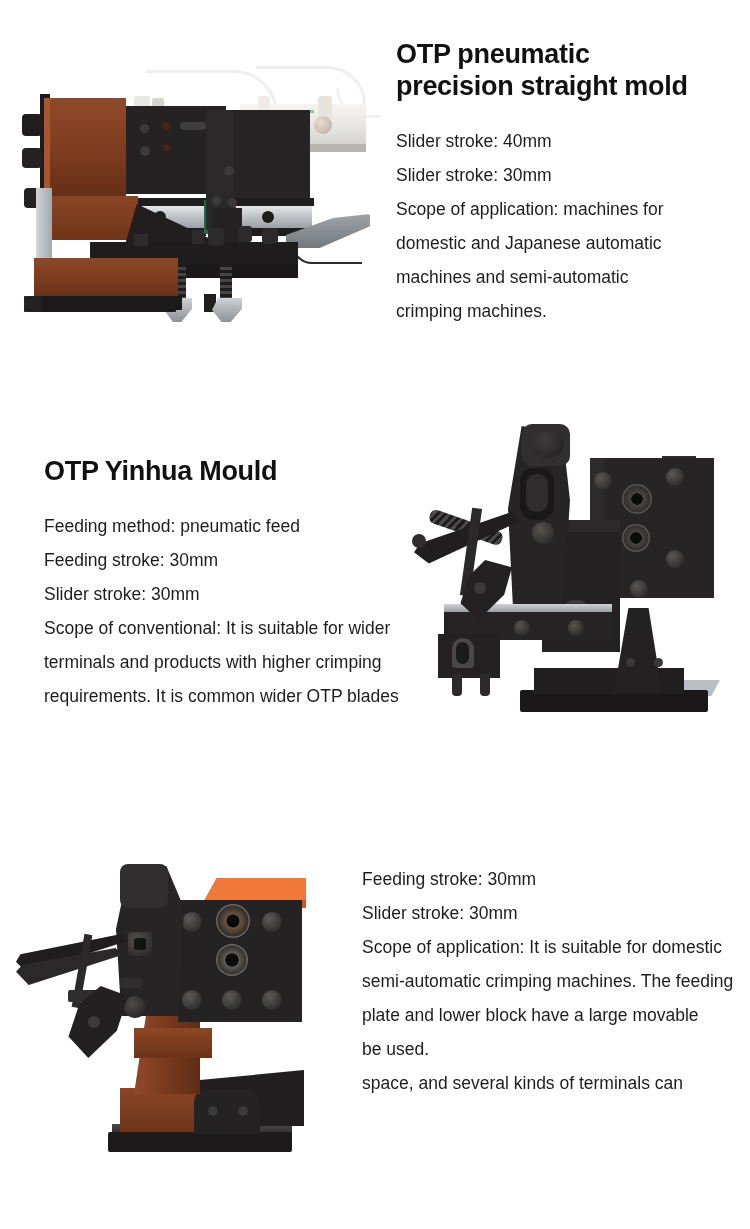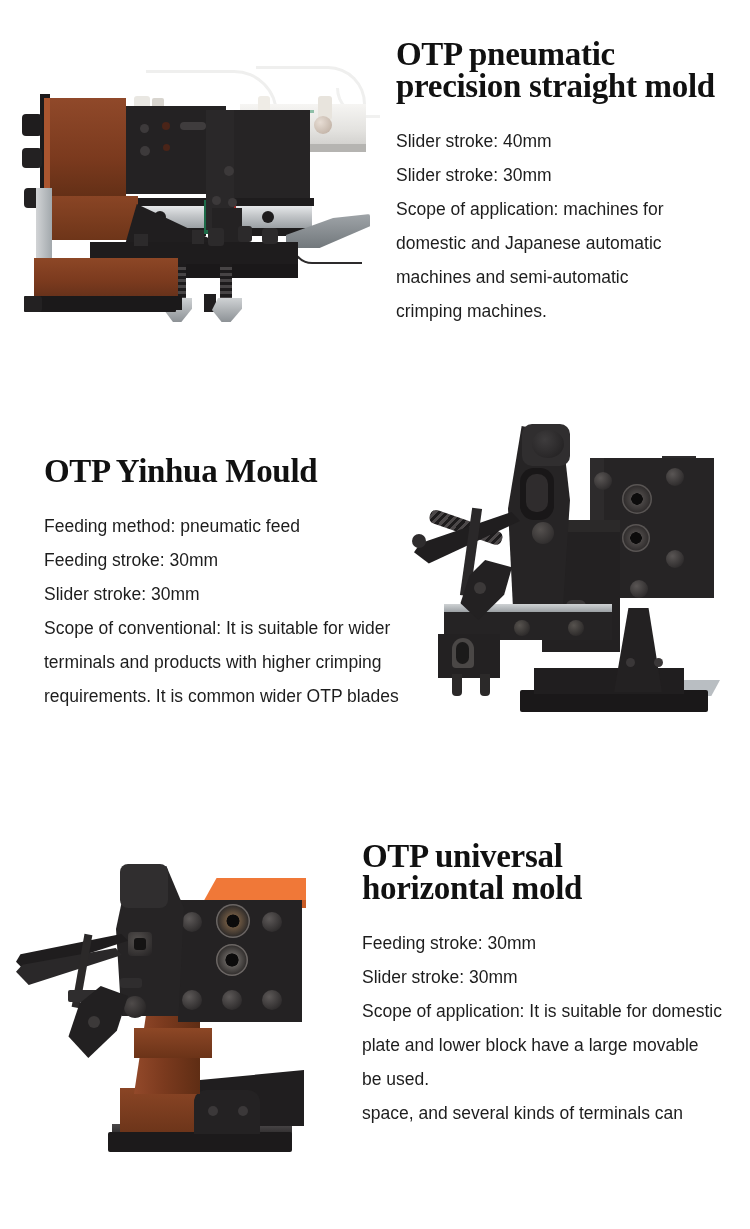--- a/index.html
+++ b/index.html
@@ -12,25 +12,24 @@
     color:#1a1a1a;
     overflow:hidden;
   }
   .page { position:relative; width:750px; height:1229px; background:#fff; }
 
   
   .section { position:absolute; }
 
   .heading {
     font-weight:bold;
-    font-size:33px;
+    font-size:27px;
     line-height:32px;
     letter-spacing:-0.3px;
     color:#111111;
-    font-family:Liberation Serif, serif;
   }
   .specs { margin-top:22px; }
   .spec-line {
     font-size:17.5px;
     line-height:34px;
     color:#1d1d1d;
     white-space:pre;
   }
 
   
@@ -473,27 +472,24 @@
       <div class="pc lever-rod"></div>
       <div class="pc tab"></div>
       <div class="pc pin"></div>
       <div class="pc nutb"></div>
       <div class="pc hook"></div>
       <div class="pc hook-b"></div>
     </div>
   </div>
 
   <div class="section" id="sec3-text">
-    <h2 class="heading">
-      <span>OTP universal</span><br>
-      <span>horizontal mold</span>
-    </h2>
     <div class="specs">
       <div class="spec-line">Feeding stroke: 30mm</div>
       <div class="spec-line">Slider stroke: 30mm</div>
       <div class="spec-line">Scope of application: It is suitable for domestic</div>
+      <div class="spec-line">semi-automatic crimping machines. The feeding</div>
       <div class="spec-line">plate and lower block have a large movable</div>
       <div class="spec-line">be used.</div>
       <div class="spec-line">space, and several kinds of terminals can</div>
     </div>
   </div>
 
 </div>
 
 </body></html>

